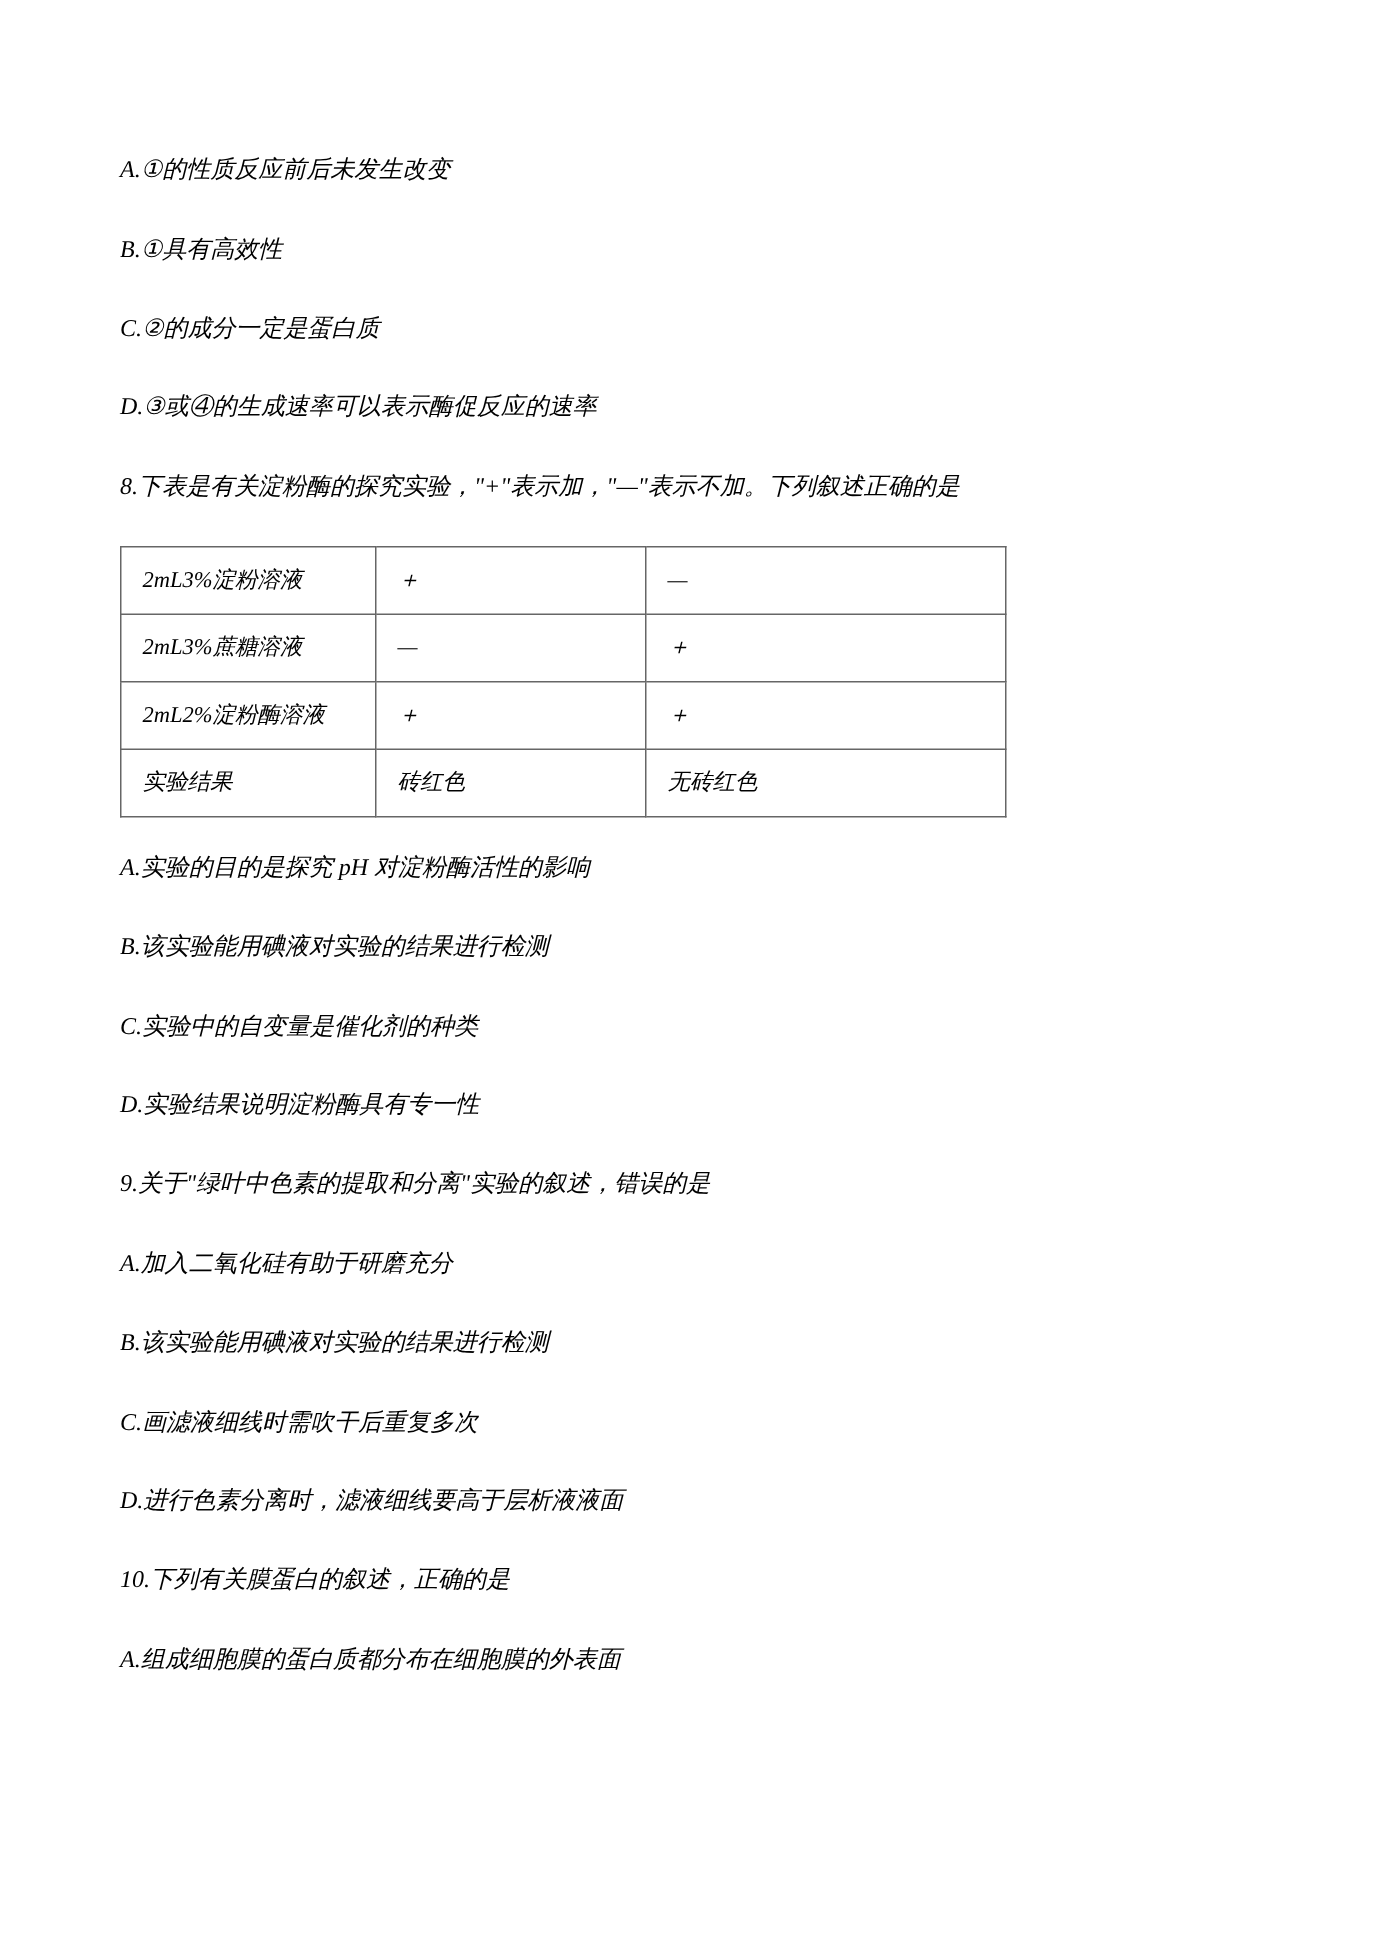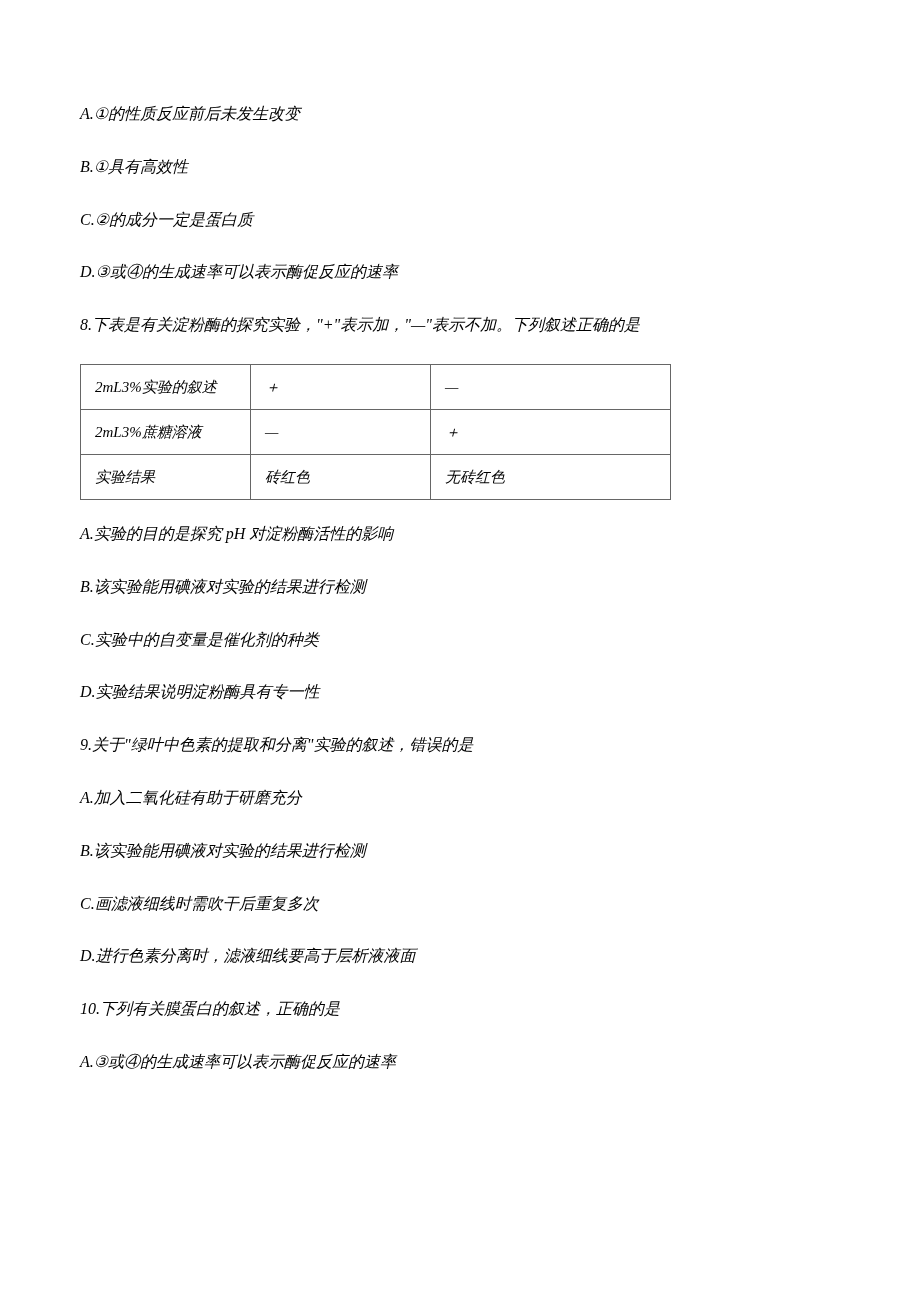--- a/index.html
+++ b/index.html
@@ -49,27 +49,32 @@
 <div class="paragraph">A.①的性质反应前后未发生改变</div>
 <div class="paragraph">B.①具有高效性</div>
 <div class="paragraph">C.②的成分一定是蛋白质</div>
 <div class="paragraph">D.③或④的生成速率可以表示酶促反应的速率</div>
 
 <div class="paragraph">8.下表是有关淀粉酶的探究实验，"+"表示加，"—"表示不加。下列叙述正确的是</div>
 
 <table>
   <tbody>
   <tr>
-    <td class="col1">2mL3%实验的叙述</td>
+    <td class="col1">2mL3%淀粉溶液</td>
     <td class="col2">＋</td>
     <td class="col3">—</td>
   </tr>
   <tr>
     <td class="col1">2mL3%蔗糖溶液</td>
     <td class="col2">—</td>
+    <td class="col3">＋</td>
+  </tr>
+  <tr>
+    <td class="col1">2mL2%淀粉酶溶液</td>
+    <td class="col2">＋</td>
     <td class="col3">＋</td>
   </tr>
   <tr>
     <td class="col1">实验结果</td>
     <td class="col2">砖红色</td>
     <td class="col3">无砖红色</td>
   </tr>
 </tbody>
   </table>
 
@@ -78,13 +83,13 @@
 <div class="paragraph">C.实验中的自变量是催化剂的种类</div>
 <div class="paragraph">D.实验结果说明淀粉酶具有专一性</div>
 
 <div class="paragraph">9.关于"绿叶中色素的提取和分离"实验的叙述，错误的是</div>
 <div class="paragraph">A.加入二氧化硅有助于研磨充分</div>
 <div class="paragraph">B.该实验能用碘液对实验的结果进行检测</div>
 <div class="paragraph">C.画滤液细线时需吹干后重复多次</div>
 <div class="paragraph">D.进行色素分离时，滤液细线要高于层析液液面</div>
 
 <div class="paragraph">10.下列有关膜蛋白的叙述，正确的是</div>
-<div class="paragraph">A.③或④的生成速率可以表示酶促反应的速率</div>
+<div class="paragraph">A.组成细胞膜的蛋白质都分布在细胞膜的外表面</div>
 
 </body></html>

